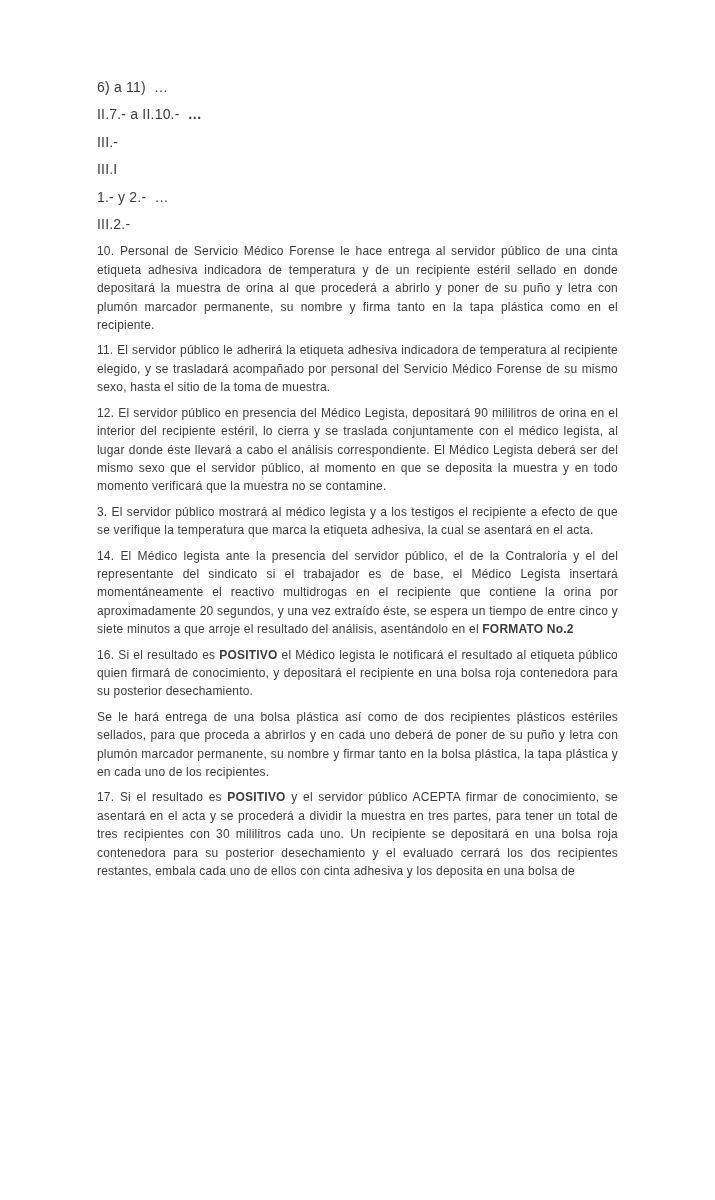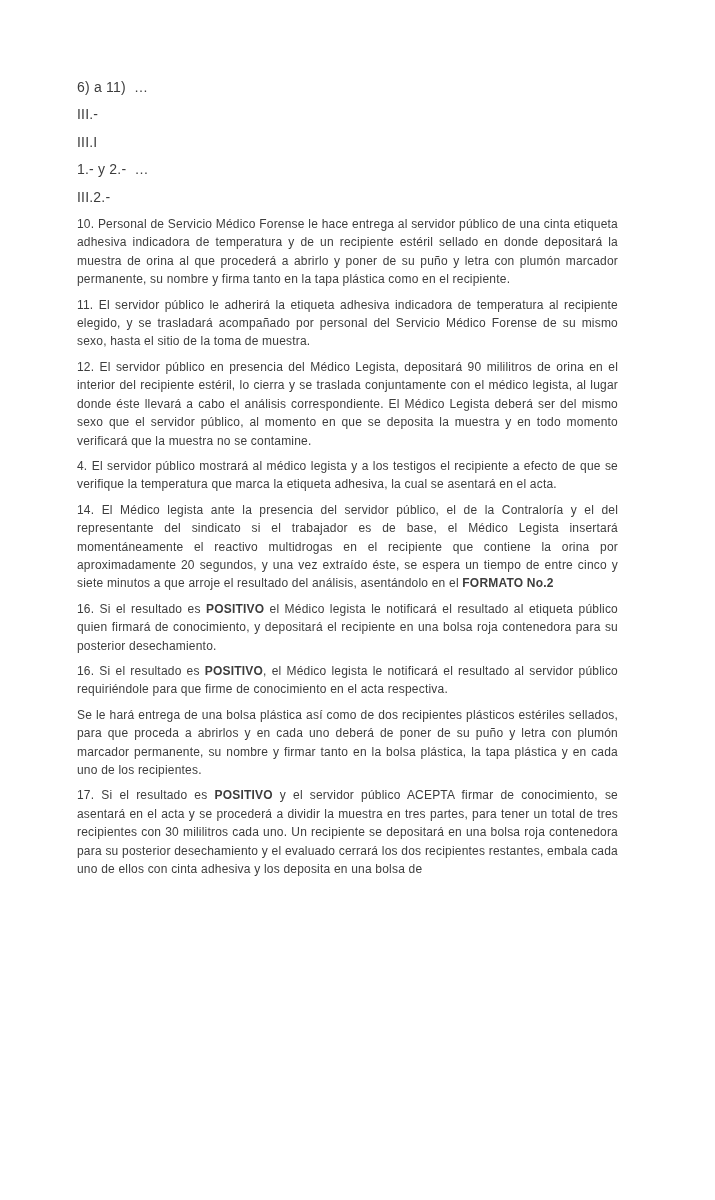--- a/index.html
+++ b/index.html
@@ -11,21 +11,21 @@
     width: 715px;
     height: 1200px;
     overflow: hidden;
     font-family: "Liberation Sans", "DejaVu Sans", sans-serif;
     color: #3d3d3d;
   }
   .page {
     box-sizing: border-box;
     width: 715px;
     height: 1200px;
-    padding: 78px 97px 40px 77px;
+    padding: 78px 97px 40px 97px;
     background: #ffffff;
   }
   .intro {
     margin: 0 0 9px 0;
     font-size: 14px;
     line-height: 18.4px;
     letter-spacing: 0.2px;
     text-align: left;
   }
   .para {
@@ -38,36 +38,36 @@
   .b {
     font-weight: 700;
   }
 </style>
 </head>
 <body>
 
 <div class="page">
 
   <p class="intro"><span>6) a 11) &nbsp;…</span></p>
+  <p class="intro"><span>II.7.- a II.10.- &nbsp;</span><span class="b">…</span></p>
   <p class="intro"><span>III.-</span></p>
   <p class="intro"><span>III.I</span></p>
   <p class="intro"><span>1.- y 2.- &nbsp;…</span></p>
   <p class="intro"><span>III.2.-</span></p>
 
   <p class="para"><span>10. Personal de Servicio Médico Forense le hace entrega al servidor público de una cinta etiqueta adhesiva indicadora de temperatura y de un recipiente estéril sellado en donde depositará la muestra de orina al que procederá a abrirlo y poner de su puño y letra con plumón marcador permanente, su nombre y firma tanto en la tapa plástica como en el recipiente.</span></p>
 
   <p class="para"><span>11. El servidor público le adherirá la etiqueta adhesiva indicadora de temperatura al recipiente elegido, y se trasladará acompañado por personal del Servicio Médico Forense de su mismo sexo, hasta el sitio de la toma de muestra.</span></p>
 
   <p class="para"><span>12. El servidor público en presencia del Médico Legista, depositará 90 mililitros de orina en el interior del recipiente estéril, lo cierra y se traslada conjuntamente con el médico legista, al lugar donde éste llevará a cabo el análisis correspondiente. El Médico Legista deberá ser del mismo sexo que el servidor público, al momento en que se deposita la muestra y en todo momento verificará que la muestra no se contamine.</span></p>
 
-  <p class="para"><span>4. El servidor público mostrará al médico legista y a los testigos el recipiente a efecto de que se verifique la temperatura que marca la etiqueta adhesiva, la cual se asentará en el acta.</span></p>
+  <p class="para"><span>3. El servidor público mostrará al médico legista y a los testigos el recipiente a efecto de que se verifique la temperatura que marca la etiqueta adhesiva, la cual se asentará en el acta.</span></p>
 
   <p class="para"><span>14. El Médico legista ante la presencia del servidor público, el de la Contraloría y el del representante del sindicato si el trabajador es de base, el Médico Legista insertará momentáneamente el reactivo multidrogas en el recipiente que contiene la orina por aproximadamente 20 segundos, y una vez extraído éste, se espera un tiempo de entre cinco y siete minutos a que arroje el resultado del análisis, asentándolo en el </span><span class="b">FORMATO No.2</span></p>
 
   <p class="para"><span>16. Si el resultado es </span><span class="b">POSITIVO</span><span> el Médico legista le notificará el resultado al etiqueta público quien firmará de conocimiento, y depositará el recipiente en una bolsa roja contenedora para su posterior desechamiento.</span></p>
 
-  <p class="para"><span>16. Si el resultado es </span><span class="b">POSITIVO</span><span>, el Médico legista le notificará el resultado al servidor público requiriéndole para que firme de conocimiento en el acta respectiva.</span></p>
 
   <p class="para"><span>Se le hará entrega de una bolsa plástica así como de dos recipientes plásticos estériles sellados, para que proceda a abrirlos y en cada uno deberá de poner de su puño y letra con plumón marcador permanente, su nombre y firmar tanto en la bolsa plástica, la tapa plástica y en cada uno de los recipientes.</span></p>
 
   <p class="para"><span>17. Si el resultado es </span><span class="b">POSITIVO</span><span> y el servidor público ACEPTA firmar de conocimiento, se asentará en el acta y se procederá a dividir la muestra en tres partes, para tener un total de tres recipientes con 30 mililitros cada uno. Un recipiente se depositará en una bolsa roja contenedora para su posterior desechamiento y el evaluado cerrará los dos recipientes restantes, embala cada uno de ellos con cinta adhesiva y los deposita en una bolsa de</span></p>
 
 </div>
 
 </body></html>

